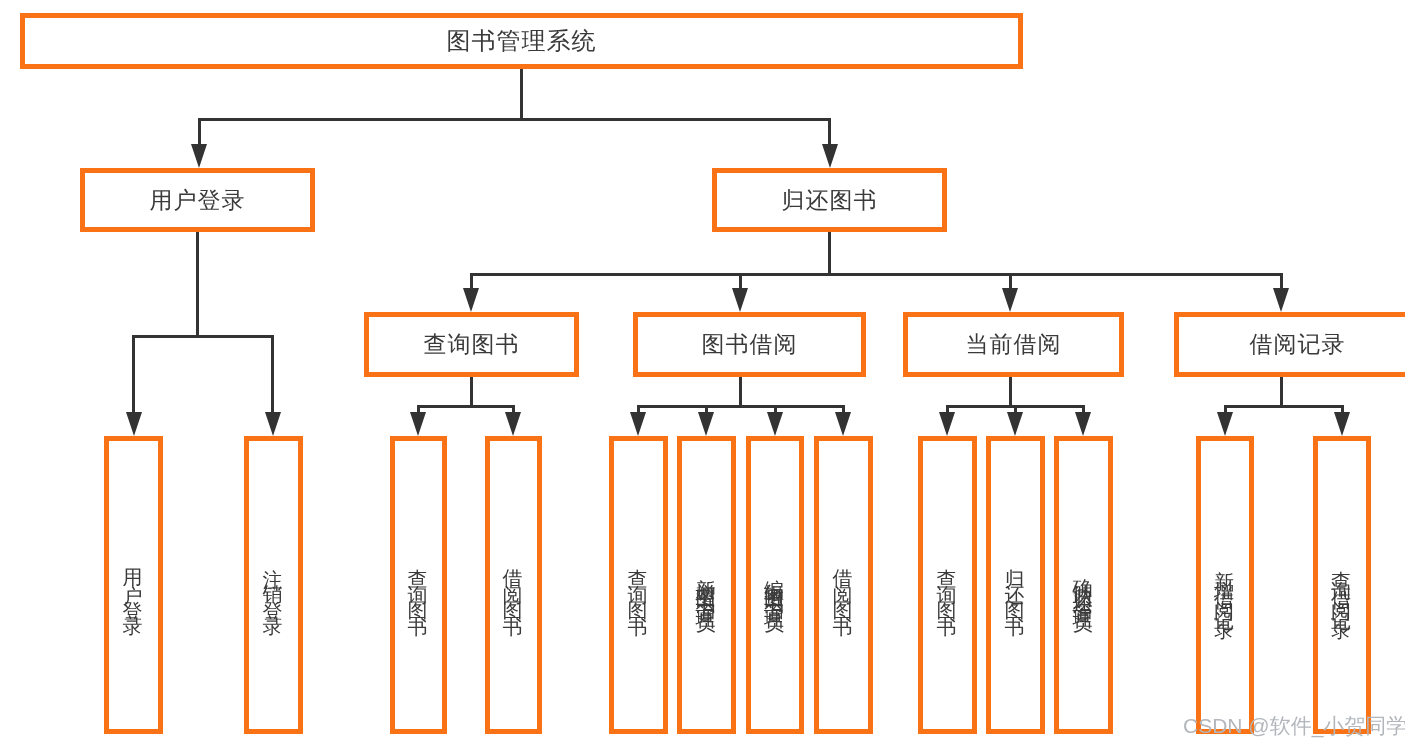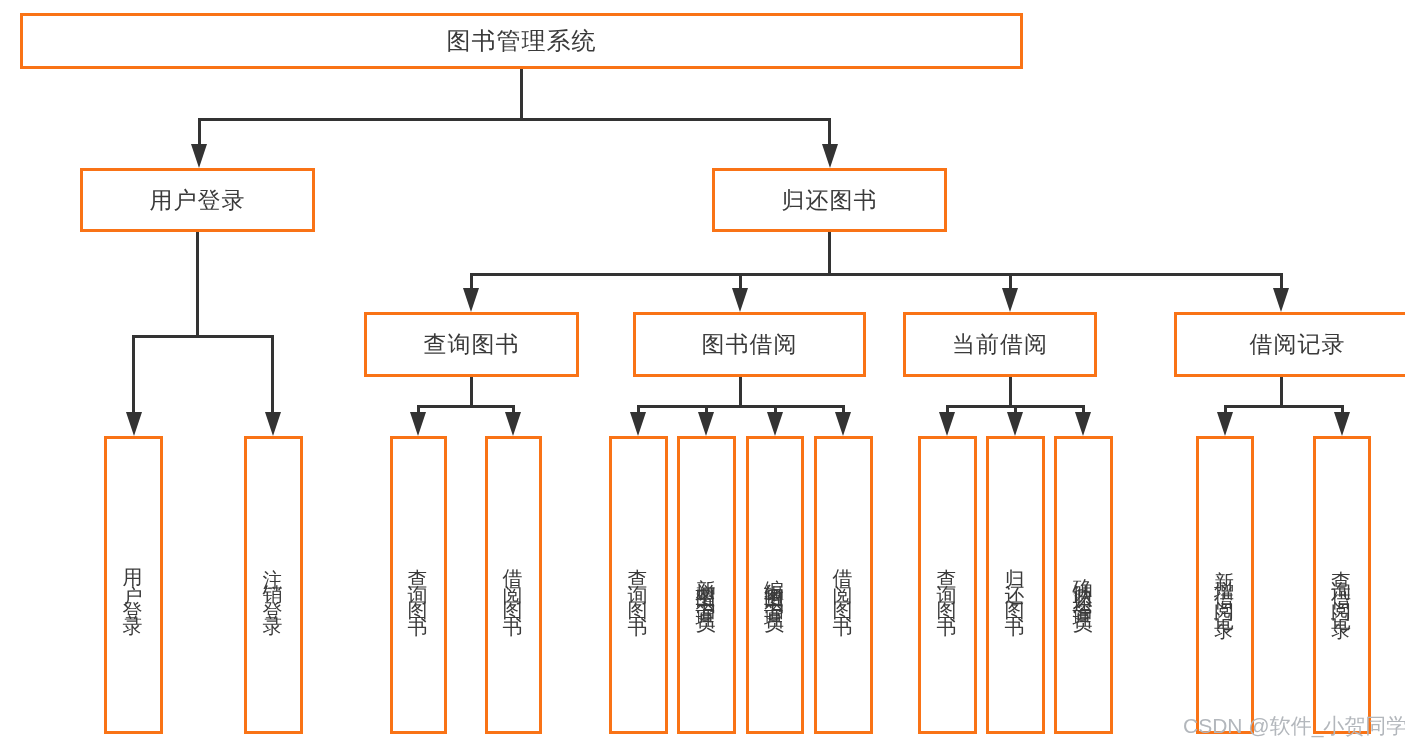--- a/index.html
+++ b/index.html
@@ -13,21 +13,21 @@
     width: 1405px;
     height: 747px;
     background: #ffffff;
     overflow: hidden;
     color: #333333;
   }
   .box {
     position: absolute;
     box-sizing: border-box;
     background: #ffffff;
-    border: 3px solid #f97316;
+    border: 5px solid #f97316;
     display: flex;
     align-items: center;
     justify-content: center;
     z-index: 2;
   }
   .hlabel {
     font-size: 23px;
     color: #3a3a3a;
     letter-spacing: 1px;
     white-space: nowrap;
@@ -107,21 +107,21 @@
   <div class="arrow" style="left:732px;top:288px"></div>
   <div class="arrow" style="left:1002px;top:288px"></div>
   <div class="arrow" style="left:1273px;top:288px"></div>
 
   <div class="box" style="left:364px;top:312px;width:215px;height:65px">
     <span class="hlabel">查询图书</span>
   </div>
   <div class="box" style="left:633px;top:312px;width:233px;height:65px">
     <span class="hlabel">图书借阅</span>
   </div>
-  <div class="box" style="left:903px;top:312px;width:194px;height:65px">
+  <div class="box" style="left:903px;top:312px;width:221px;height:65px">
     <span class="hlabel">当前借阅</span>
   </div>
   <div class="box" style="left:1174px;top:312px;width:247px;height:65px">
     <span class="hlabel">借阅记录</span>
   </div>
 
   <div class="line" style="left:470px;top:377px;width:3px;height:31px"></div>
   <div class="line" style="left:417px;top:405px;width:98px;height:3px"></div>
   <div class="line" style="left:417px;top:405px;width:3px;height:10px"></div>
   <div class="line" style="left:512px;top:405px;width:3px;height:10px"></div>

